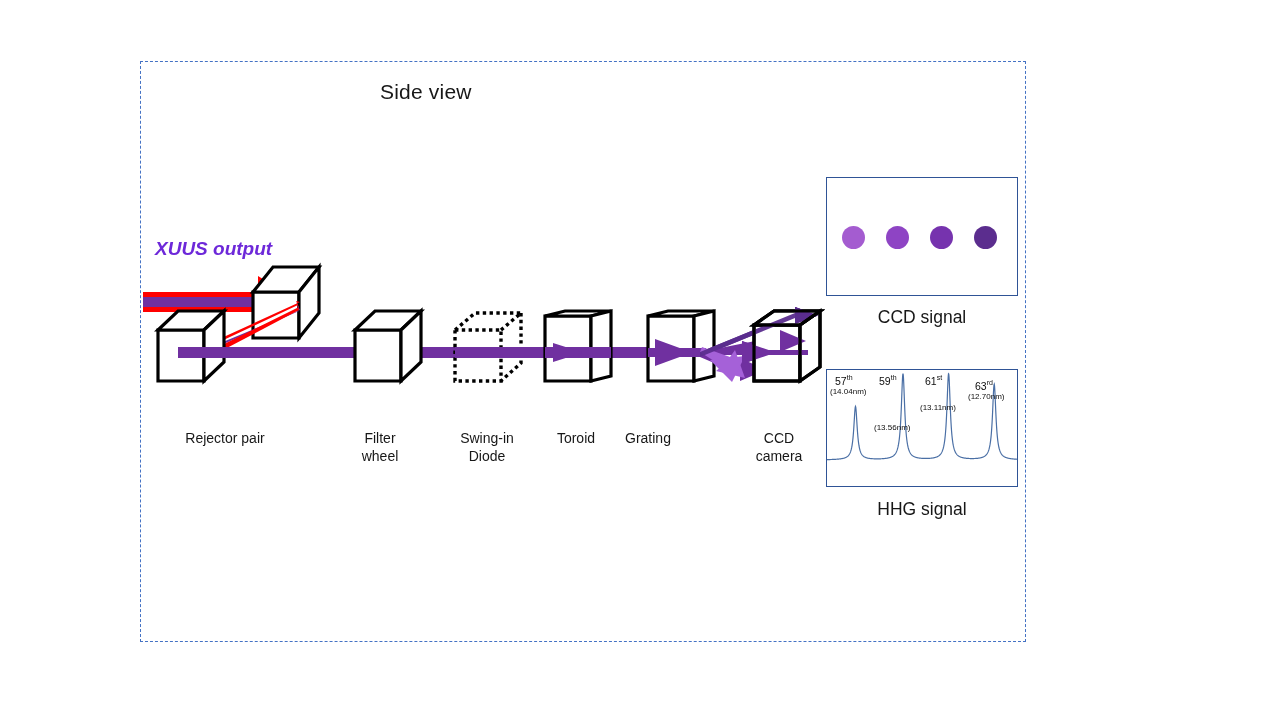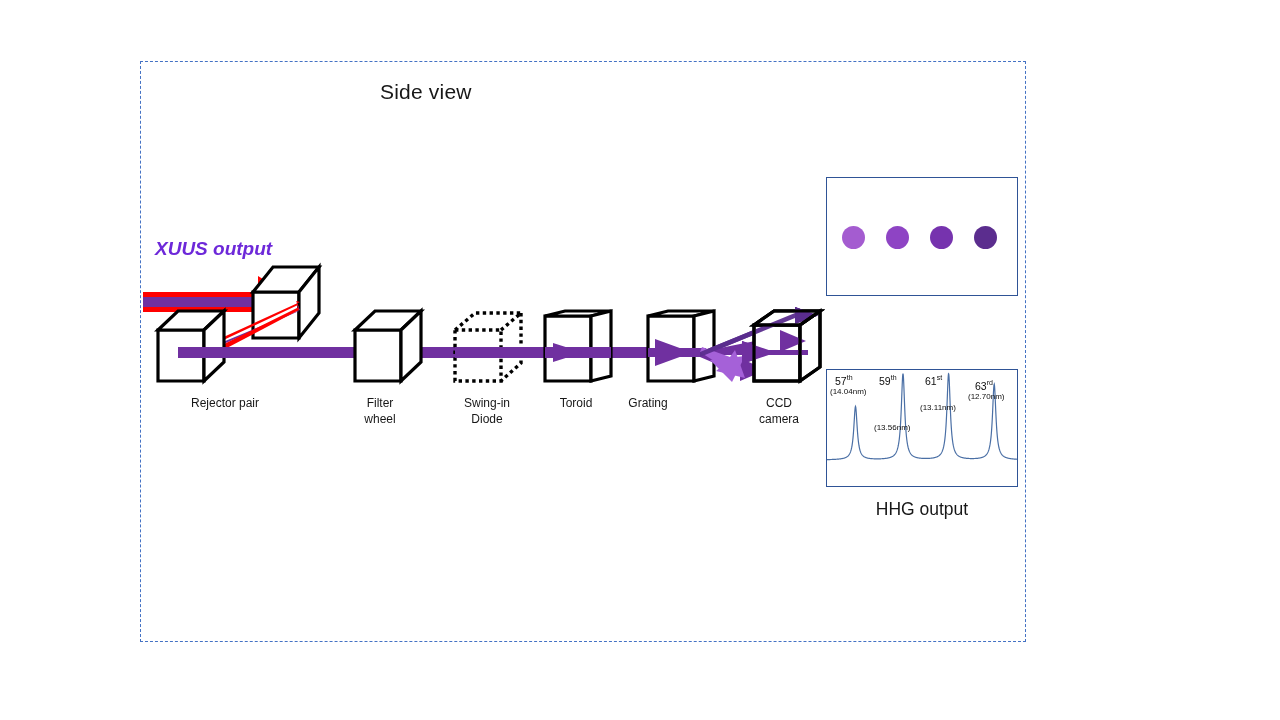--- a/index.html
+++ b/index.html
@@ -37,24 +37,25 @@
     left:155px;top:238px;
     font-size:19px;
     font-weight:bold;
     font-style:italic;
     color:#6d28d9;
     white-space:nowrap;
   }
 
   .elabel{
     position:absolute;
-    font-size:12px;
+    font-size:14px;
     color:#171717;
     text-align:center;
     line-height:1.32;
+    margin-top:33px;
   }
 
   
   .panel{
     position:absolute;
     border:1.4px solid #2f5496;
     background:#fff;
     box-sizing:border-box;
   }
   #ccd-panel{left:826px;top:177px;width:192px;height:119px;}
@@ -246,20 +247,21 @@
   <div class="elabel" style="left:732px;top:396px;width:94px;">
     <div>CCD</div>
     <div>camera</div>
   </div>
 
   <div class="panel" id="ccd-panel"></div>
   <div class="dot" id="dot0" style="left: 842px; background: rgb(164, 92, 208);"></div>
   <div class="dot" id="dot1" style="left: 886px; background: rgb(142, 68, 196);"></div>
   <div class="dot" id="dot2" style="left: 930px; background: rgb(118, 51, 174);"></div>
   <div class="dot" id="dot3" style="left: 974px; background: rgb(91, 45, 142);"></div>
+  <div class="paneltxt" id="ccd-cap">CCD signal</div>
 
   <div class="panel" id="spec-panel">
     <svg id="spec-svg" width="190" height="116" viewBox="0 0 190 116" style="position:absolute;left:0;top:0;">
       <path id="spec-path" fill="none" stroke="#4a6fa5" stroke-width="1.2" d="M0.00,89.61 L0.25,89.61 L0.50,89.60 L0.75,89.60 L1.00,89.59 L1.25,89.58 L1.50,89.58 L1.75,89.57 L2.00,89.56 L2.25,89.56 L2.50,89.55 L2.75,89.54 L3.00,89.53 L3.25,89.53 L3.50,89.52 L3.75,89.51 L4.00,89.50 L4.25,89.49 L4.50,89.49 L4.75,89.48 L5.00,89.47 L5.25,89.46 L5.50,89.45 L5.75,89.44 L6.00,89.43 L6.25,89.42 L6.50,89.40 L6.75,89.39 L7.00,89.38 L7.25,89.37 L7.50,89.36 L7.75,89.34 L8.00,89.33 L8.25,89.31 L8.50,89.30 L8.75,89.28 L9.00,89.27 L9.25,89.25 L9.50,89.23 L9.75,89.22 L10.00,89.20 L10.25,89.18 L10.50,89.16 L10.75,89.14 L11.00,89.12 L11.25,89.09 L11.50,89.07 L11.75,89.05 L12.00,89.02 L12.25,88.99 L12.50,88.97 L12.75,88.94 L13.00,88.91 L13.25,88.88 L13.50,88.84 L13.75,88.81 L14.00,88.77 L14.25,88.73 L14.50,88.69 L14.75,88.65 L15.00,88.60 L15.25,88.56 L15.50,88.51 L15.75,88.45 L16.00,88.40 L16.25,88.34 L16.50,88.28 L16.75,88.21 L17.00,88.14 L17.25,88.06 L17.50,87.98 L17.75,87.90 L18.00,87.81 L18.25,87.71 L18.50,87.60 L18.75,87.49 L19.00,87.37 L19.25,87.24 L19.50,87.10 L19.75,86.95 L20.00,86.79 L20.25,86.61 L20.50,86.42 L20.75,86.21 L21.00,85.98 L21.25,85.73 L21.50,85.46 L21.75,85.15 L22.00,84.82 L22.25,84.45 L22.50,84.05 L22.75,83.59 L23.00,83.08 L23.25,82.52 L23.50,81.88 L23.75,81.16 L24.00,80.34 L24.25,79.42 L24.50,78.37 L24.75,77.16 L25.00,75.78 L25.25,74.20 L25.50,72.37 L25.75,70.27 L26.00,67.86 L26.25,65.09 L26.50,61.96 L26.75,58.44 L27.00,54.59 L27.25,50.51 L27.50,46.39 L27.75,42.54 L28.00,39.34 L28.25,37.21 L28.50,36.45 L28.75,37.20 L29.00,39.34 L29.25,42.53 L29.50,46.38 L29.75,50.49 L30.00,54.57 L30.25,58.41 L30.50,61.92 L30.75,65.06 L31.00,67.82 L31.25,70.23 L31.50,72.32 L31.75,74.14 L32.00,75.73 L32.25,77.10 L32.50,78.30 L32.75,79.35 L33.00,80.27 L33.25,81.08 L33.50,81.80 L33.75,82.43 L34.00,82.99 L34.25,83.49 L34.50,83.94 L34.75,84.35 L35.00,84.71 L35.25,85.04 L35.50,85.34 L35.75,85.61 L36.00,85.85 L36.25,86.08 L36.50,86.28 L36.75,86.47 L37.00,86.64 L37.25,86.80 L37.50,86.95 L37.75,87.08 L38.00,87.21 L38.25,87.32 L38.50,87.43 L38.75,87.53 L39.00,87.62 L39.25,87.71 L39.50,87.79 L39.75,87.86 L40.00,87.93 L40.25,87.99 L40.50,88.06 L40.75,88.11 L41.00,88.17 L41.25,88.22 L41.50,88.26 L41.75,88.31 L42.00,88.35 L42.25,88.39 L42.50,88.42 L42.75,88.46 L43.00,88.49 L43.25,88.52 L43.50,88.55 L43.75,88.57 L44.00,88.60 L44.25,88.62 L44.50,88.64 L44.75,88.66 L45.00,88.68 L45.25,88.70 L45.50,88.72 L45.75,88.73 L46.00,88.75 L46.25,88.76 L46.50,88.77 L46.75,88.78 L47.00,88.79 L47.25,88.80 L47.50,88.81 L47.75,88.82 L48.00,88.83 L48.25,88.83 L48.50,88.84 L48.75,88.84 L49.00,88.84 L49.25,88.85 L49.50,88.85 L49.75,88.85 L50.00,88.85 L50.25,88.85 L50.50,88.85 L50.75,88.85 L51.00,88.85 L51.25,88.84 L51.50,88.84 L51.75,88.84 L52.00,88.83 L52.25,88.83 L52.50,88.82 L52.75,88.81 L53.00,88.81 L53.25,88.80 L53.50,88.79 L53.75,88.78 L54.00,88.77 L54.25,88.76 L54.50,88.74 L54.75,88.73 L55.00,88.72 L55.25,88.70 L55.50,88.69 L55.75,88.67 L56.00,88.65 L56.25,88.63 L56.50,88.61 L56.75,88.59 L57.00,88.57 L57.25,88.55 L57.50,88.52 L57.75,88.50 L58.00,88.47 L58.25,88.44 L58.50,88.41 L58.75,88.38 L59.00,88.35 L59.25,88.31 L59.50,88.27 L59.75,88.24 L60.00,88.20 L60.25,88.15 L60.50,88.11 L60.75,88.06 L61.00,88.01 L61.25,87.96 L61.50,87.90 L61.75,87.84 L62.00,87.78 L62.25,87.72 L62.50,87.65 L62.75,87.58 L63.00,87.50 L63.25,87.42 L63.50,87.33 L63.75,87.24 L64.00,87.14 L64.25,87.04 L64.50,86.92 L64.75,86.81 L65.00,86.68 L65.25,86.55 L65.50,86.40 L65.75,86.25 L66.00,86.08 L66.25,85.90 L66.50,85.71 L66.75,85.51 L67.00,85.28 L67.25,85.04 L67.50,84.78 L67.75,84.50 L68.00,84.19 L68.25,83.86 L68.50,83.49 L68.75,83.09 L69.00,82.65 L69.25,82.17 L69.50,81.63 L69.75,81.04 L70.00,80.38 L70.25,79.65 L70.50,78.84 L70.75,77.92 L71.00,76.90 L71.25,75.74 L71.50,74.43 L71.75,72.94 L72.00,71.24 L72.25,69.31 L72.50,67.08 L72.75,64.53 L73.00,61.59 L73.25,58.20 L73.50,54.31 L73.75,49.85 L74.00,44.79 L74.25,39.13 L74.50,32.92 L74.75,26.34 L75.00,19.70 L75.25,13.49 L75.50,8.33 L75.75,4.89 L76.00,3.68 L76.25,4.89 L76.50,8.33 L76.75,13.48 L77.00,19.69 L77.25,26.33 L77.50,32.91 L77.75,39.11 L78.00,44.77 L78.25,49.83 L78.50,54.28 L78.75,58.17 L79.00,61.56 L79.25,64.50 L79.50,67.05 L79.75,69.27 L80.00,71.21 L80.25,72.90 L80.50,74.39 L80.75,75.70 L81.00,76.85 L81.25,77.88 L81.50,78.79 L81.75,79.60 L82.00,80.33 L82.25,80.98 L82.50,81.57 L82.75,82.10 L83.00,82.58 L83.25,83.02 L83.50,83.42 L83.75,83.78 L84.00,84.12 L84.25,84.42 L84.50,84.70 L84.75,84.96 L85.00,85.20 L85.25,85.42 L85.50,85.62 L85.75,85.81 L86.00,85.98 L86.25,86.15 L86.50,86.30 L86.75,86.44 L87.00,86.57 L87.25,86.69 L87.50,86.81 L87.75,86.92 L88.00,87.02 L88.25,87.11 L88.50,87.20 L88.75,87.29 L89.00,87.36 L89.25,87.44 L89.50,87.51 L89.75,87.57 L90.00,87.63 L90.25,87.69 L90.50,87.75 L90.75,87.80 L91.00,87.85 L91.25,87.89 L91.50,87.94 L91.75,87.98 L92.00,88.01 L92.25,88.05 L92.50,88.08 L92.75,88.12 L93.00,88.15 L93.25,88.18 L93.50,88.20 L93.75,88.23 L94.00,88.25 L94.25,88.27 L94.50,88.29 L94.75,88.31 L95.00,88.33 L95.25,88.34 L95.50,88.36 L95.75,88.37 L96.00,88.39 L96.25,88.40 L96.50,88.41 L96.75,88.42 L97.00,88.42 L97.25,88.43 L97.50,88.44 L97.75,88.44 L98.00,88.44 L98.25,88.45 L98.50,88.45 L98.75,88.45 L99.00,88.45 L99.25,88.45 L99.50,88.44 L99.75,88.44 L100.00,88.44 L100.25,88.43 L100.50,88.42 L100.75,88.42 L101.00,88.41 L101.25,88.40 L101.50,88.39 L101.75,88.37 L102.00,88.36 L102.25,88.35 L102.50,88.33 L102.75,88.31 L103.00,88.29 L103.25,88.27 L103.50,88.25 L103.75,88.23 L104.00,88.20 L104.25,88.18 L104.50,88.15 L104.75,88.12 L105.00,88.09 L105.25,88.05 L105.50,88.02 L105.75,87.98 L106.00,87.94 L106.25,87.90 L106.50,87.85 L106.75,87.81 L107.00,87.76 L107.25,87.70 L107.50,87.64 L107.75,87.58 L108.00,87.52 L108.25,87.45 L108.50,87.38 L108.75,87.30 L109.00,87.22 L109.25,87.13 L109.50,87.04 L109.75,86.94 L110.00,86.84 L110.25,86.72 L110.50,86.60 L110.75,86.48 L111.00,86.34 L111.25,86.19 L111.50,86.03 L111.75,85.86 L112.00,85.68 L112.25,85.48 L112.50,85.27 L112.75,85.04 L113.00,84.79 L113.25,84.51 L113.50,84.22 L113.75,83.90 L114.00,83.55 L114.25,83.16 L114.50,82.74 L114.75,82.28 L115.00,81.76 L115.25,81.20 L115.50,80.57 L115.75,79.87 L116.00,79.10 L116.25,78.22 L116.50,77.25 L116.75,76.15 L117.00,74.90 L117.25,73.49 L117.50,71.88 L117.75,70.05 L118.00,67.94 L118.25,65.53 L118.50,62.75 L118.75,59.55 L119.00,55.87 L119.25,51.65 L119.50,46.83 L119.75,41.41 L120.00,35.41 L120.25,28.95 L120.50,22.29 L120.75,15.84 L121.00,10.18 L121.25,5.98 L121.50,3.83 L121.75,4.08 L122.00,6.67 L122.25,11.22 L122.50,17.09 L122.75,23.62 L123.00,30.27 L123.25,36.66 L123.50,42.55 L123.75,47.85 L124.00,52.54 L124.25,56.66 L124.50,60.24 L124.75,63.35 L125.00,66.05 L125.25,68.40 L125.50,70.44 L125.75,72.23 L126.00,73.80 L126.25,75.18 L126.50,76.39 L126.75,77.47 L127.00,78.42 L127.25,79.28 L127.50,80.04 L127.75,80.72 L128.00,81.34 L128.25,81.89 L128.50,82.39 L128.75,82.85 L129.00,83.26 L129.25,83.64 L129.50,83.99 L129.75,84.31 L130.00,84.60 L130.25,84.87 L130.50,85.11 L130.75,85.34 L131.00,85.55 L131.25,85.75 L131.50,85.93 L131.75,86.10 L132.00,86.25 L132.25,86.40 L132.50,86.54 L132.75,86.67 L133.00,86.79 L133.25,86.90 L133.50,87.00 L133.75,87.10 L134.00,87.19 L134.25,87.28 L134.50,87.36 L134.75,87.44 L135.00,87.51 L135.25,87.58 L135.50,87.64 L135.75,87.71 L136.00,87.76 L136.25,87.82 L136.50,87.87 L136.75,87.92 L137.00,87.96 L137.25,88.01 L137.50,88.05 L137.75,88.09 L138.00,88.12 L138.25,88.16 L138.50,88.19 L138.75,88.22 L139.00,88.25 L139.25,88.28 L139.50,88.30 L139.75,88.33 L140.00,88.35 L140.25,88.37 L140.50,88.39 L140.75,88.41 L141.00,88.43 L141.25,88.44 L141.50,88.46 L141.75,88.47 L142.00,88.49 L142.25,88.50 L142.50,88.51 L142.75,88.52 L143.00,88.53 L143.25,88.53 L143.50,88.54 L143.75,88.55 L144.00,88.55 L144.25,88.55 L144.50,88.56 L144.75,88.56 L145.00,88.56 L145.25,88.56 L145.50,88.56 L145.75,88.55 L146.00,88.55 L146.25,88.55 L146.50,88.54 L146.75,88.54 L147.00,88.53 L147.25,88.52 L147.50,88.51 L147.75,88.50 L148.00,88.49 L148.25,88.48 L148.50,88.46 L148.75,88.45 L149.00,88.43 L149.25,88.41 L149.50,88.39 L149.75,88.37 L150.00,88.35 L150.25,88.33 L150.50,88.30 L150.75,88.28 L151.00,88.25 L151.25,88.22 L151.50,88.18 L151.75,88.15 L152.00,88.11 L152.25,88.07 L152.50,88.03 L152.75,87.99 L153.00,87.94 L153.25,87.89 L153.50,87.83 L153.75,87.78 L154.00,87.72 L154.25,87.65 L154.50,87.58 L154.75,87.51 L155.00,87.43 L155.25,87.35 L155.50,87.26 L155.75,87.17 L156.00,87.06 L156.25,86.96 L156.50,86.84 L156.75,86.71 L157.00,86.58 L157.25,86.44 L157.50,86.28 L157.75,86.11 L158.00,85.93 L158.25,85.74 L158.50,85.53 L158.75,85.30 L159.00,85.05 L159.25,84.78 L159.50,84.48 L159.75,84.15 L160.00,83.80 L160.25,83.41 L160.50,82.98 L160.75,82.50 L161.00,81.97 L161.25,81.38 L161.50,80.73 L161.75,80.00 L162.00,79.18 L162.25,78.26 L162.50,77.22 L162.75,76.04 L163.00,74.70 L163.25,73.17 L163.50,71.42 L163.75,69.41 L164.00,67.10 L164.25,64.44 L164.50,61.38 L164.75,57.86 L165.00,53.84 L165.25,49.28 L165.50,44.20 L165.75,38.66 L166.00,32.83 L166.25,27.03 L166.50,21.71 L166.75,17.43 L167.00,14.77 L167.25,14.13 L167.50,15.61 L167.75,18.99 L168.00,23.76 L168.25,29.34 L168.50,35.21 L168.75,40.95 L169.00,46.33 L169.25,51.21 L169.50,55.55 L169.75,59.37 L170.00,62.71 L170.25,65.61 L170.50,68.12 L170.75,70.31 L171.00,72.22 L171.25,73.88 L171.50,75.33 L171.75,76.61 L172.00,77.74 L172.25,78.74 L172.50,79.62 L172.75,80.41 L173.00,81.11 L173.25,81.74 L173.50,82.31 L173.75,82.82 L174.00,83.28 L174.25,83.70 L174.50,84.08 L174.75,84.43 L175.00,84.75 L175.25,85.04 L175.50,85.31 L175.75,85.56 L176.00,85.78 L176.25,85.99 L176.50,86.19 L176.75,86.37 L177.00,86.54 L177.25,86.69 L177.50,86.84 L177.75,86.98 L178.00,87.10 L178.25,87.22 L178.50,87.33 L178.75,87.44 L179.00,87.54 L179.25,87.63 L179.50,87.72 L179.75,87.80 L180.00,87.88 L180.25,87.95 L180.50,88.02 L180.75,88.09 L181.00,88.15 L181.25,88.21 L181.50,88.27 L181.75,88.32 L182.00,88.37 L182.25,88.42 L182.50,88.47 L182.75,88.51 L183.00,88.56 L183.25,88.60 L183.50,88.64 L183.75,88.67 L184.00,88.71 L184.25,88.74 L184.50,88.78 L184.75,88.81 L185.00,88.84 L185.25,88.87 L185.50,88.89 L185.75,88.92 L186.00,88.95 L186.25,88.97 L186.50,88.99 L186.75,89.02 L187.00,89.04 L187.25,89.06 L187.50,89.08 L187.75,89.10 L188.00,89.12 L188.25,89.14 L188.50,89.16 L188.75,89.17 L189.00,89.19 L189.25,89.21 L189.50,89.22 L189.75,89.24 L190.00,89.25"></path>
     </svg>
   </div>
 
   <div class="hlabel" style="left:835px;top:374px;">
     <span>57</span><sup>th</sup>
   </div>
@@ -273,15 +275,15 @@
   <div class="hlabel" style="left:925px;top:374px;">
     <span>61</span><sup>st</sup>
   </div>
   <div class="hsub" style="left:920px;top:388px;margin-top:16px;">(13.11nm)</div>
 
   <div class="hlabel" style="left:975px;top:379px;">
     <span>63</span><sup>rd</sup>
   </div>
   <div class="hsub" style="left:968px;top:393px;">(12.70nm)</div>
 
-  <div class="paneltxt" id="spec-cap">HHG output</div>
+  <div class="paneltxt" id="spec-cap">HHG signal</div>
 
 </div>
 
 </body></html>

